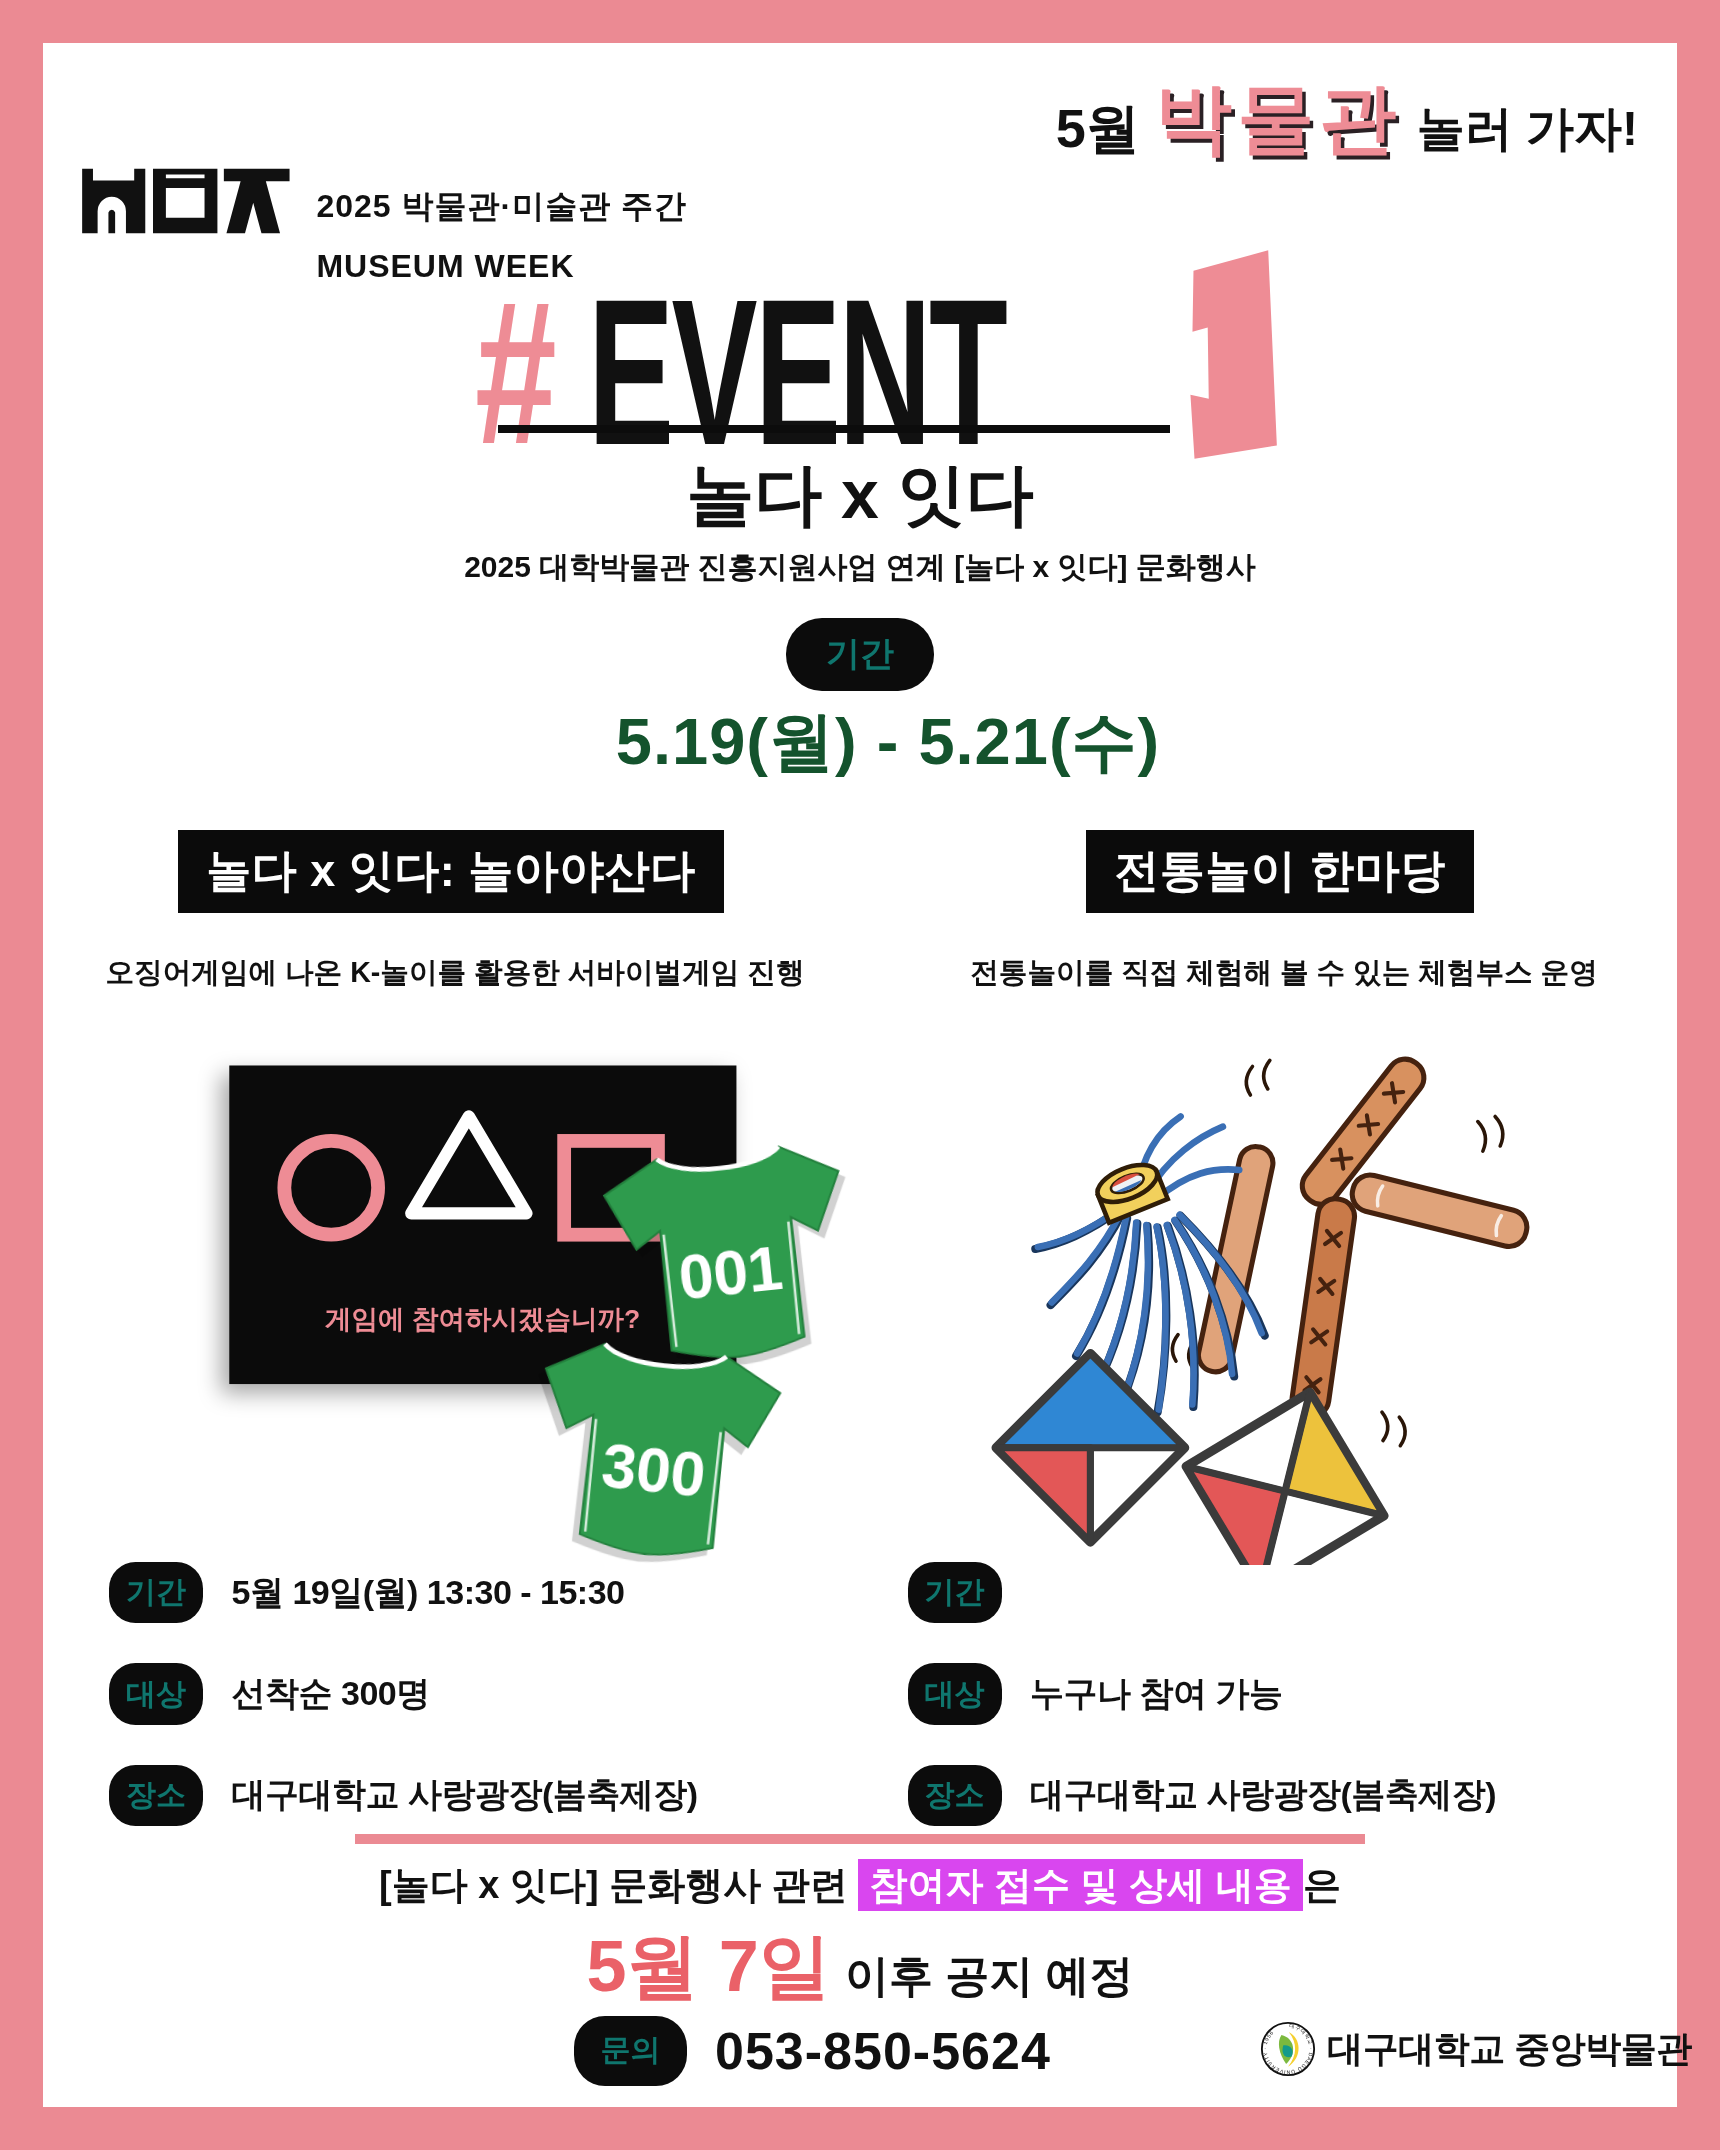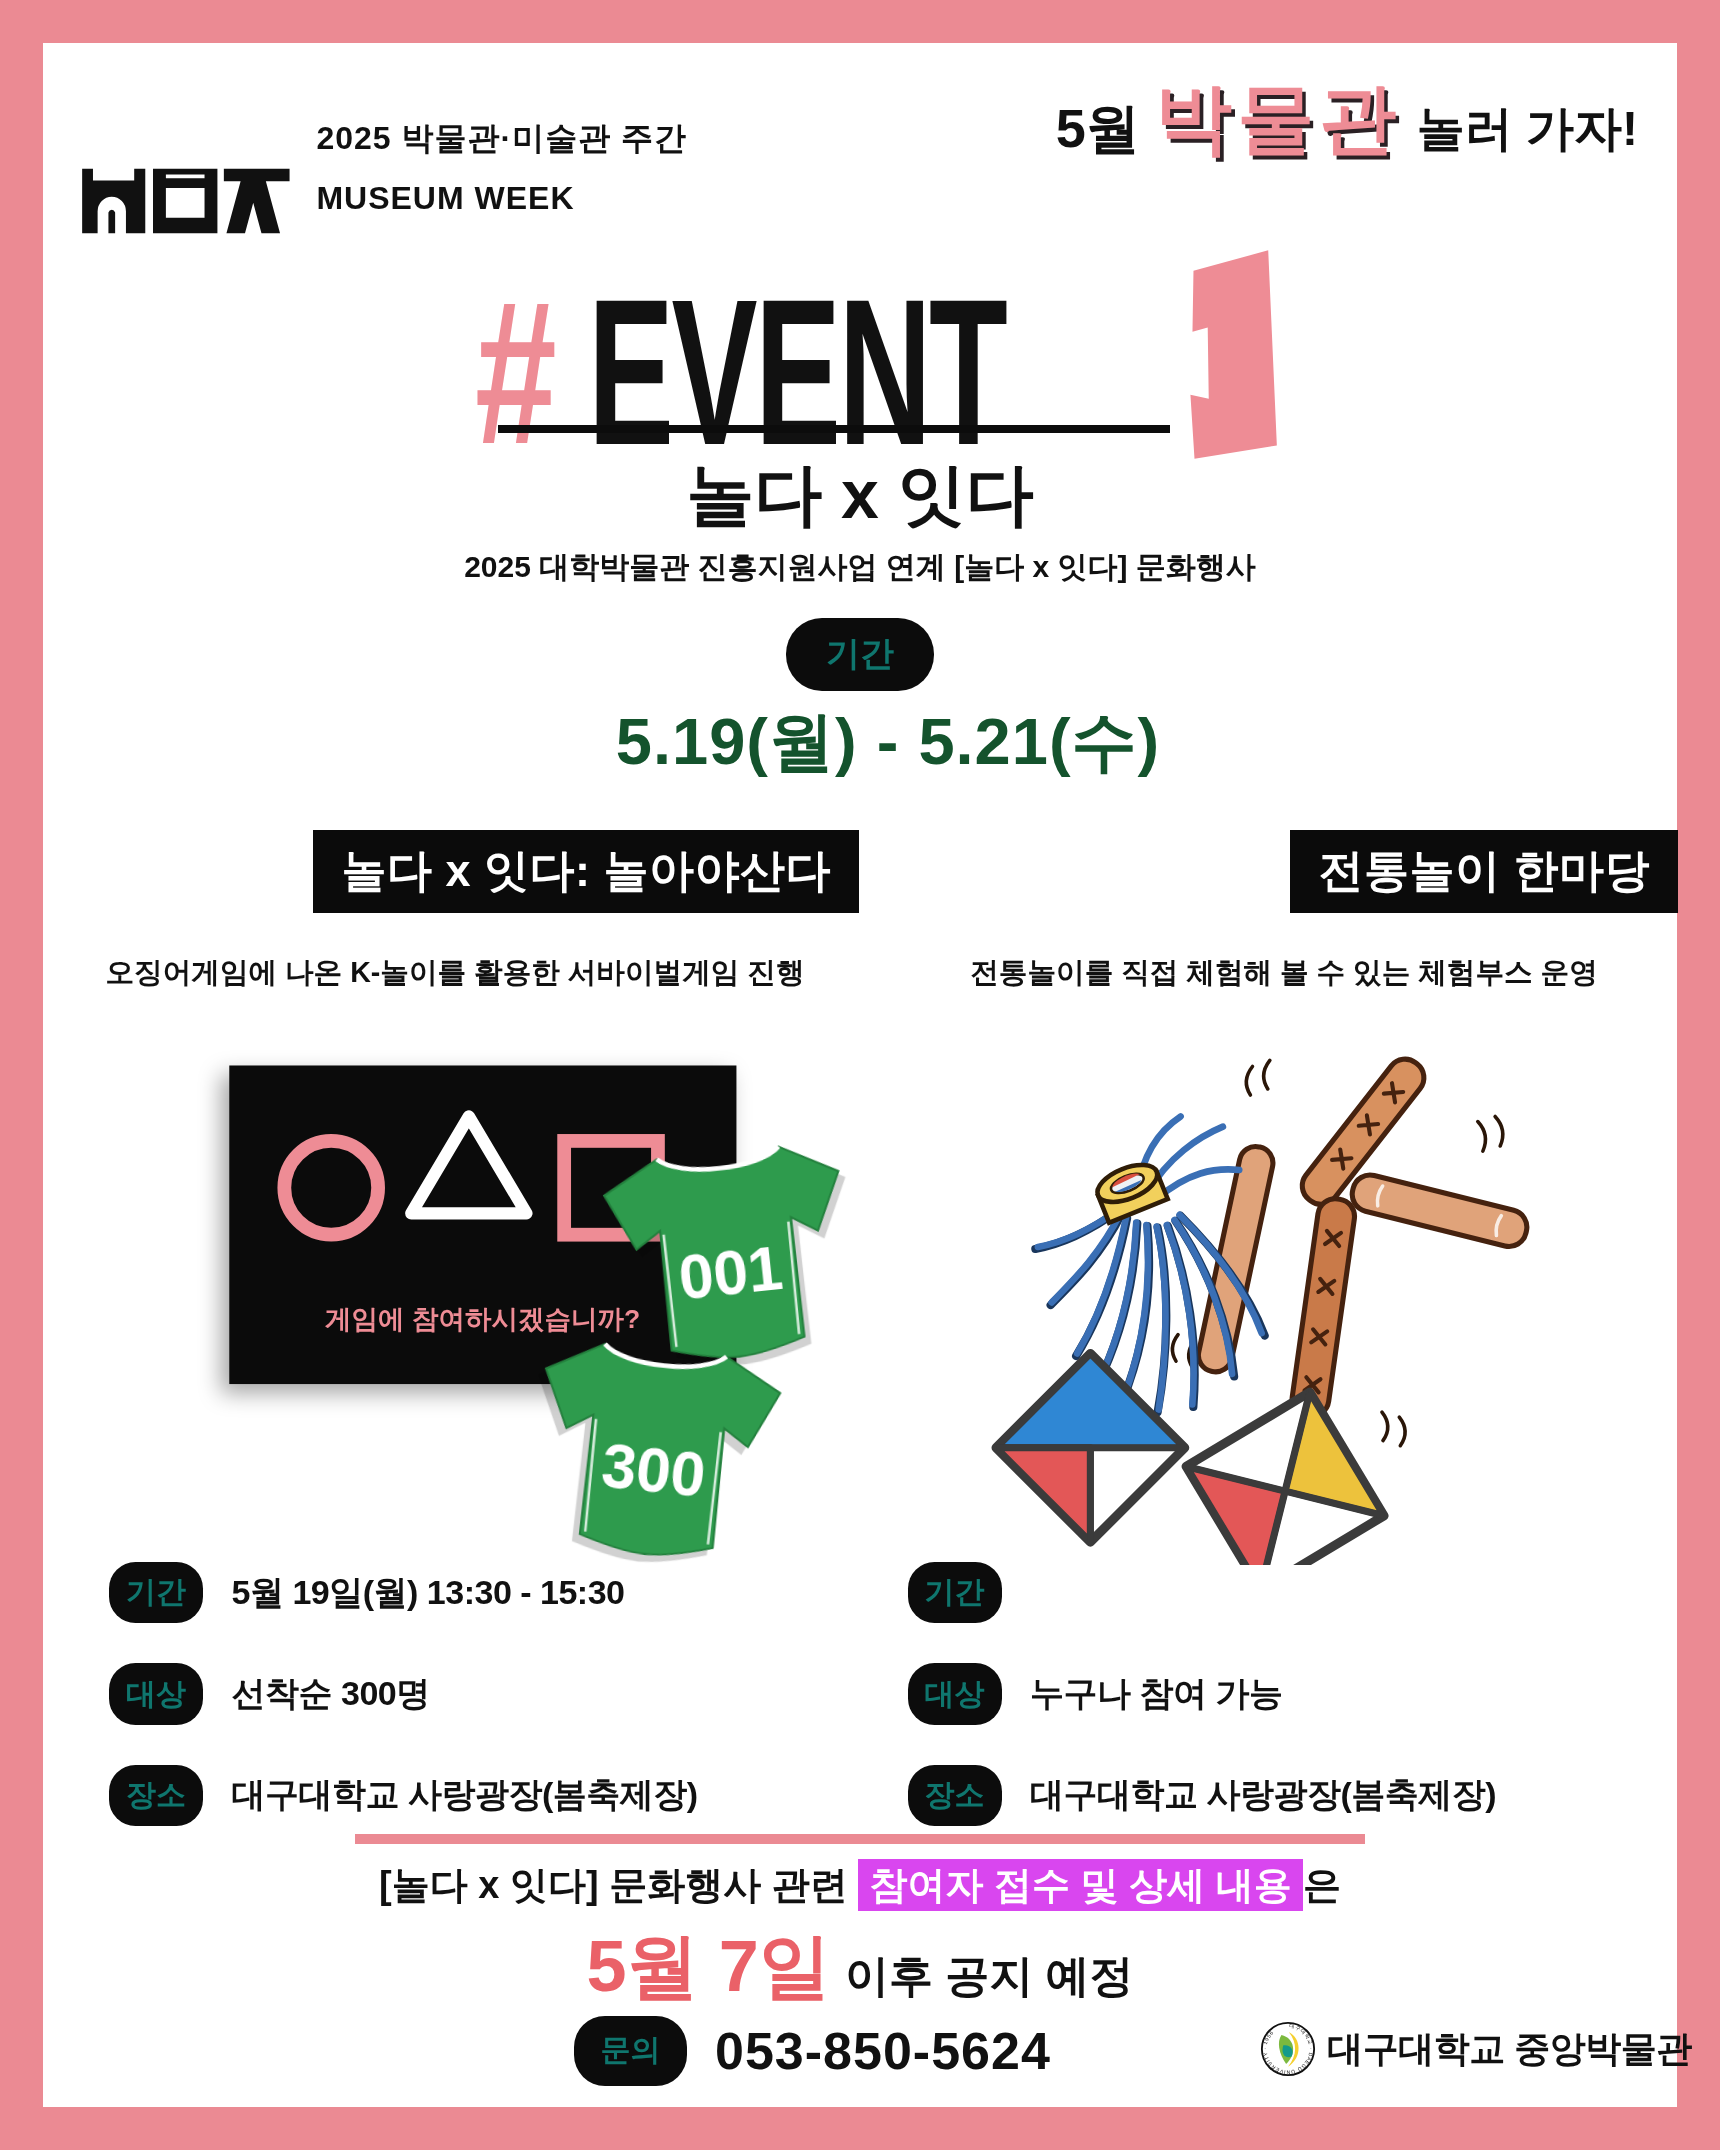--- a/index.html
+++ b/index.html
@@ -3,21 +3,21 @@
 <meta charset="utf-8">
 <style>
   html,body{margin:0;padding:0;background:#fff;}
   .page{position:relative;width:1720px;height:2151px;background:#EB8A93;
         font-family:"Liberation Sans","DejaVu Sans",sans-serif;color:#111;overflow:hidden;}
   .canvas{position:absolute;left:43px;top:43px;right:43px;bottom:44px;background:#ffffff;}
   .abs{position:absolute;}
   .center{left:0;width:100%;text-align:center;}
 
   
-  .logo-left{left:77px;top:117px;display:flex;align-items:flex-start;gap:20.4px;}
+  .logo-left{left:77px;top:117px;display:flex;align-items:flex-end;gap:20.4px;}
   .logo-left .mark{width:219px;height:168px;}
   .logo-left .txt{display:flex;flex-direction:column;gap:19.4px;font-weight:800;font-size:32px;letter-spacing:1px;}
   .logo-right{right:82px;top:77px;display:flex;align-items:center;gap:15.3px;}
   .logo-right .month{font-size:54px;font-weight:800;}
   .logo-right .mark{font-size:77px;font-weight:800;color:#EE8C95;letter-spacing:5.1px;
                     text-shadow:3.6px 3.6px 0 #2a2024;position:relative;top:-9.2px;}
   .logo-right .suffix{font-size:48px;font-weight:800;}
 
   
   .title-row{top:265px;left:0;width:100%;display:flex;justify-content:center;align-items:flex-start;}
@@ -29,21 +29,21 @@
   .event-sub{top:547px;font-size:30px;font-weight:800;}
   .pill{display:inline-block;background:#0c0c0c;color:#0f766e;font-weight:800;border-radius:36px;}
   .period-badge{top:618px;}
   .period-badge .pill{font-size:34px;padding:13.3px 40px;}
   .period-dates{top:698px;font-size:65px;font-weight:800;color:#14532d;letter-spacing:1px;padding-left:28px;}
 
   
   .col{top:816px;width:816px;}
   .col-left{left:43px;}
   .col-right{left:882px;width:796px;}
-  .prog-header{position:absolute;top:14.3px;left:0;width:100%;text-align:right;}
+  .prog-header{position:absolute;top:14.3px;left:0;width:100%;text-align:center;}
   .prog-header span{display:inline-block;background:#0b0b0b;color:#fff;font-size:45px;font-weight:800;
                     padding:11.2px 28px;letter-spacing:0.5px;}
   .prog-desc{position:absolute;top:137px;left:4px;width:100%;text-align:center;font-size:28.6px;font-weight:800;}
   .illus{position:absolute;top:224px;left:0;}
   .rows{position:absolute;top:746px;left:0;}
   .col-left .rows{margin-left:66px;}
   .col-right .rows{margin-left:25.5px;}
   .info-row{display:flex;align-items:center;gap:28.6px;margin-bottom:40px;}
   .info-row .pill{font-size:30px;padding:10.2px 0;width:94px;text-align:center;border-radius:26.5px;}
   .info-row .val{font-size:34px;font-weight:800;letter-spacing:-0.5px;}

